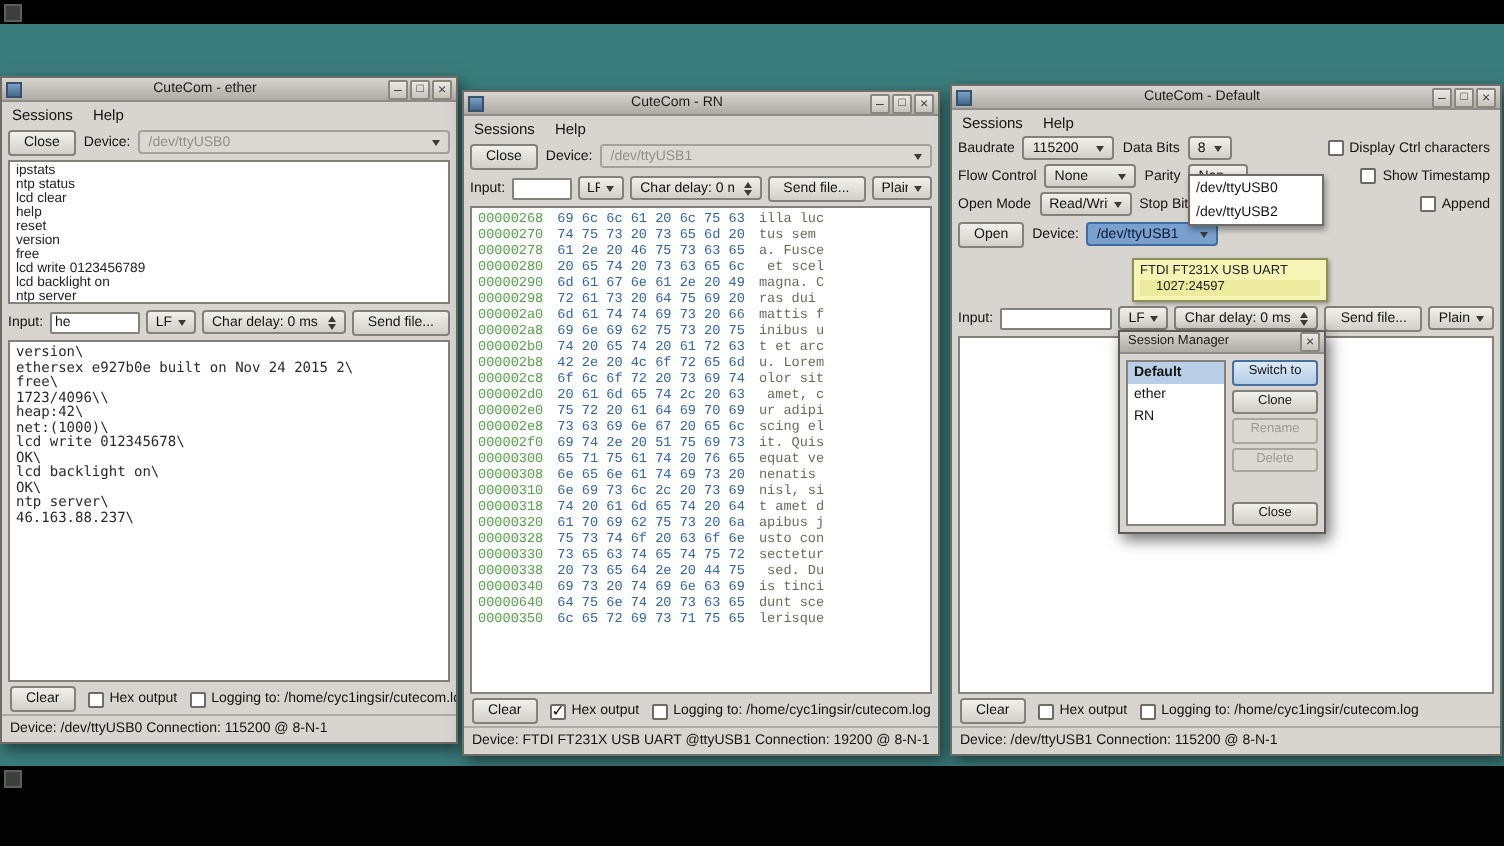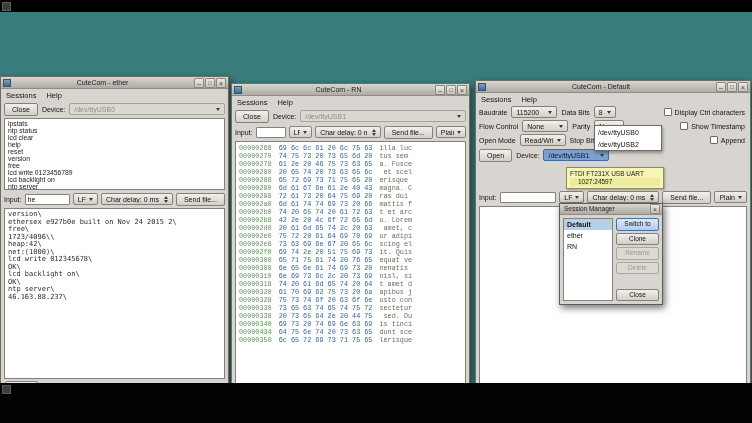--- a/index.html
+++ b/index.html
@@ -5,21 +5,21 @@
   *{margin:0;padding:0;box-sizing:border-box;}
   html,body{background:#000;}
   body{font-family:"Liberation Sans",sans-serif;}
   #screen{position:relative;width:752px;height:423px;background:#000;overflow:hidden;}
   .topbar{position:absolute;left:0;top:0;width:752px;height:12px;background:#000;}
   .bottombar{position:absolute;left:0;top:383px;width:752px;height:40px;background:#020202;}
   .tray-icon{position:absolute;left:2px;top:2px;width:9px;height:9px;background:#3d3f3d;border:1px solid#5c5e5c;}
   .desktop{position:absolute;left:0;top:12px;width:752px;height:371px;background:#3a7c7c;}
 
   .window{position:absolute;display:flex;flex-direction:column;background:#d8d5d0;border:1px solid #6f6c66;
-          box-shadow:2px 3px 7px rgba(0,0,0,.5);font-size:7px;color:#14130f;margin-top:38px;}
+          box-shadow:2px 3px 7px rgba(0,0,0,.5);font-size:7px;color:#14130f;}
   .win-ether{left:0;top:26px;width:229px;height:334px;}
   .win-rn{left:231px;top:33px;width:239px;height:333px;}
   .win-default{left:475px;top:30px;width:276px;height:336px;}
 
   .titlebar{flex:0 0 12px;display:flex;align-items:center;gap:2px;padding:0 2px;
             background:linear-gradient(#d9d6d1,#aeaba4);border-bottom:1px solid #8f8c85;}
   .ticon{width:8px;height:8px;background:linear-gradient(#7aa0c4,#44688c);border:1px solid #35536f;flex:0 0 auto;}
   .ttext{flex:1;text-align:center;font-size:7px;line-height:10px;color:#1c1c1c;white-space:nowrap;overflow:hidden;}
   .winbtns{display:flex;gap:1px;flex:0 0 auto;}
   .winbtn{width:10px;height:10px;background:linear-gradient(#eceae5,#c6c3bc);border:1px solid #8a877f;border-radius:1px;position:relative;}
@@ -231,34 +231,35 @@
       <div class="hexbox">
 
           <div class="hexrow"><span class="ho">00000268</span><span class="hh">69 6c 6c 61 20 6c 75 63</span><span class="ha">illa luc</span></div>
 
           <div class="hexrow"><span class="ho">00000270</span><span class="hh">74 75 73 20 73 65 6d 20</span><span class="ha">tus sem </span></div>
 
           <div class="hexrow"><span class="ho">00000278</span><span class="hh">61 2e 20 46 75 73 63 65</span><span class="ha">a. Fusce</span></div>
 
           <div class="hexrow"><span class="ho">00000280</span><span class="hh">20 65 74 20 73 63 65 6c</span><span class="ha"> et scel</span></div>
 
-          <div class="hexrow"><span class="ho">00000288</span><span class="hh">65 72 69 73 71 75 65 20</span><span class="ha">erisque </span></div>
-
-          <div class="hexrow"><span class="ho">00000290</span><span class="hh">6d 61 67 6e 61 2e 40 43</span><span class="ha">magna. C</span></div>
+
+          <div class="hexrow"><span class="ho">00000290</span><span class="hh">6d 61 67 6e 61 2e 20 49</span><span class="ha">magna. C</span></div>
 
           <div class="hexrow"><span class="ho">00000298</span><span class="hh">72 61 73 20 64 75 69 20</span><span class="ha">ras dui </span></div>
 
           <div class="hexrow"><span class="ho">000002a0</span><span class="hh">6d 61 74 74 69 73 20 66</span><span class="ha">mattis f</span></div>
 
+          <div class="hexrow"><span class="ho">000002a8</span><span class="hh">69 6e 69 62 75 73 20 75</span><span class="ha">inibus u</span></div>
 
           <div class="hexrow"><span class="ho">000002b0</span><span class="hh">74 20 65 74 20 61 72 63</span><span class="ha">t et arc</span></div>
 
           <div class="hexrow"><span class="ho">000002b8</span><span class="hh">42 2e 20 4c 6f 72 65 6d</span><span class="ha">u. Lorem</span></div>
 
 
+          <div class="hexrow"><span class="ho">000002c8</span><span class="hh">6f 6c 6f 72 20 73 69 74</span><span class="ha">olor sit</span></div>
 
           <div class="hexrow"><span class="ho">000002d0</span><span class="hh">20 61 6d 65 74 2c 20 63</span><span class="ha"> amet, c</span></div>
 
 
           <div class="hexrow"><span class="ho">000002e0</span><span class="hh">75 72 20 61 64 69 70 69</span><span class="ha">ur adipi</span></div>
 
           <div class="hexrow"><span class="ho">000002e8</span><span class="hh">73 63 69 6e 67 20 65 6c</span><span class="ha">scing el</span></div>
 
           <div class="hexrow"><span class="ho">000002f0</span><span class="hh">69 74 2e 20 51 75 69 73</span><span class="ha">it. Quis</span></div>
 
@@ -274,21 +275,21 @@
           <div class="hexrow"><span class="ho">00000320</span><span class="hh">61 70 69 62 75 73 20 6a</span><span class="ha">apibus j</span></div>
 
           <div class="hexrow"><span class="ho">00000328</span><span class="hh">75 73 74 6f 20 63 6f 6e</span><span class="ha">usto con</span></div>
 
           <div class="hexrow"><span class="ho">00000330</span><span class="hh">73 65 63 74 65 74 75 72</span><span class="ha">sectetur</span></div>
 
           <div class="hexrow"><span class="ho">00000338</span><span class="hh">20 73 65 64 2e 20 44 75</span><span class="ha"> sed. Du</span></div>
 
           <div class="hexrow"><span class="ho">00000340</span><span class="hh">69 73 20 74 69 6e 63 69</span><span class="ha">is tinci</span></div>
 
-          <div class="hexrow"><span class="ho">00000434</span><span class="hh">64 75 6e 74 20 73 63 65</span><span class="ha">dunt sce</span></div>
+          <div class="hexrow"><span class="ho">00000640</span><span class="hh">64 75 6e 74 20 73 63 65</span><span class="ha">dunt sce</span></div>
 
           <div class="hexrow"><span class="ho">00000350</span><span class="hh">6c 65 72 69 73 71 75 65</span><span class="ha">lerisque</span></div>
         </div>
       <div class="bottomrow">
         <span class="btn">Clear</span>
         <span class="cbwrap">
           <span class="cb on"></span>
           <span class="label">Hex output</span>
         </span>
         <span class="cbwrap">

